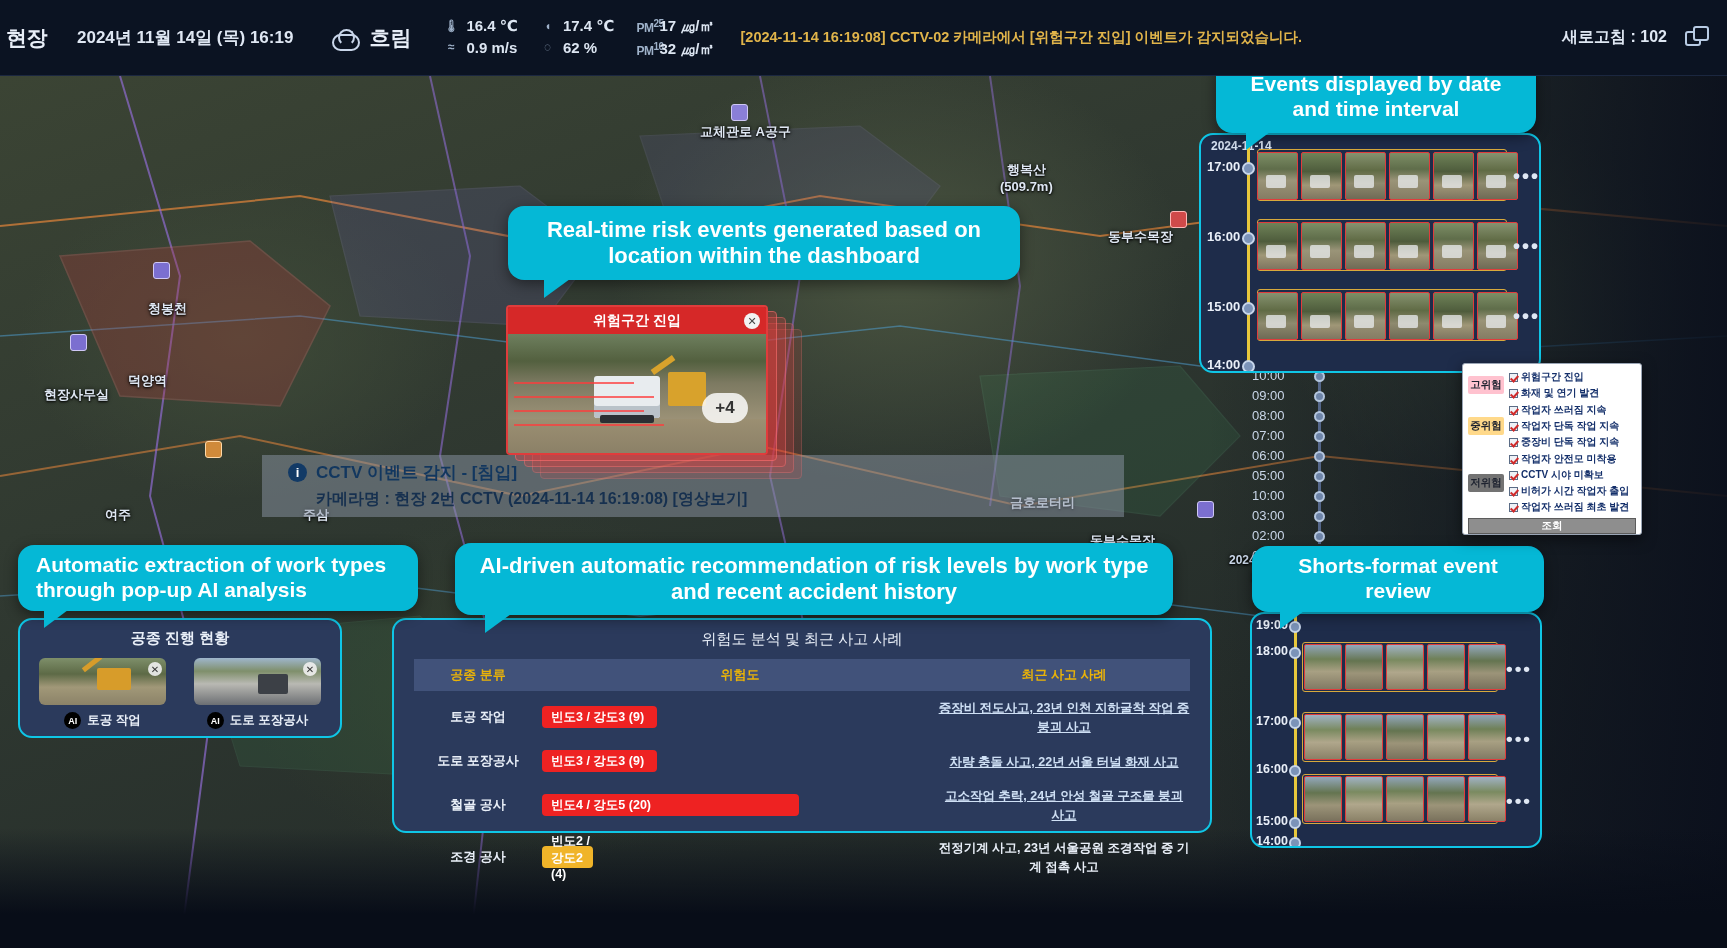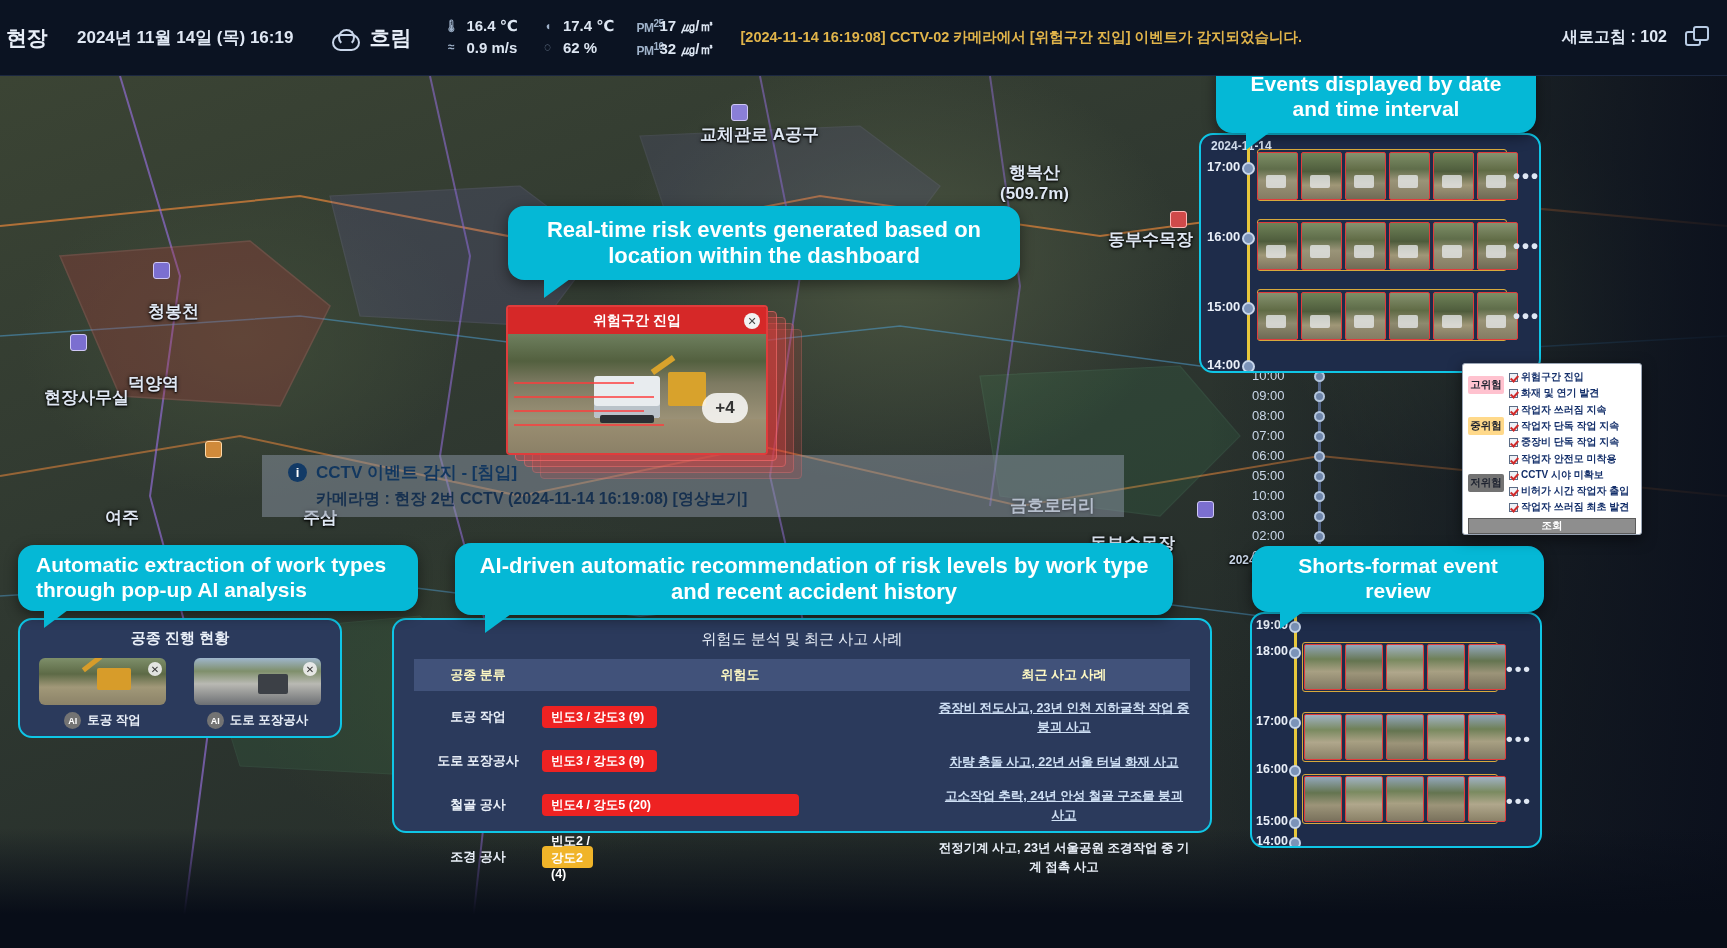--- a/index.html
+++ b/index.html
@@ -59,21 +59,21 @@
   .map-dark-bottom {
     position: absolute; left: 0; bottom: 0; width: 100%; height: 120px;
     background: linear-gradient(180deg, rgba(8,12,22,0) 0%, #080d18 72%);
   }
   .map-dark-right {
     position: absolute; right: 0; top: 0; width: 520px; height: 100%;
     background: linear-gradient(90deg, rgba(10,15,28,0) 0%, rgba(10,15,28,.55) 55%, rgba(10,15,28,.92) 100%);
   }
   svg.mapvec { position: absolute; left: 0; top: 0; width: 1727px; height: 872px; }
 
-  .map-label { position: absolute; color: #dfe7f3; font-size: 17px; font-weight: 700; text-shadow: 0 0 4px #000, 0 1px 2px #000; white-space: nowrap; }
+  .map-label { position: absolute; color: #dfe7f3; font-size: 13px; font-weight: 700; text-shadow: 0 0 4px #000, 0 1px 2px #000; white-space: nowrap; }
   .map-pin {
     position: absolute; width: 17px; height: 17px; background: #8a7fd8;
     border: 1.5px solid #cfc8f5; border-radius: 3px;
   }
   .map-pin.sq2 { background: #7b6fd0; }
   .map-pin.red { background: #d04a4a; border-color: #ffb8b8; }
   .map-pin.orange { background: #d08a3a; border-color: #ffd9a8; }
 
   
   .mapview-toggle {
@@ -235,34 +235,34 @@
   .wt-x {
     position: absolute; right: 4px; top: 4px; width: 14px; height: 14px; border-radius: 50%;
     background: rgba(240,240,240,.9); color: #333; font-size: 10px; font-weight: 700;
     display: flex; align-items: center; justify-content: center;
   }
   .wt-exc { position: absolute; left: 58px; top: 10px; width: 34px; height: 22px; background: #d79c2a; border-radius: 2px; }
   .wt-exc::before { content:""; position:absolute; left:-16px; top:-7px; width:22px; height:5px; background:#d79c2a; transform:rotate(-38deg);}
   .wt-roller { position: absolute; left: 64px; top: 16px; width: 30px; height: 20px; background: #3c4046; border-radius: 2px; }
   .wt-label { display: flex; align-items: center; justify-content: center; gap: 6px; margin-top: 7px; }
   .ai-chip {
-    width: 17px; height: 17px; border-radius: 50%; background: #737373; color: #fff;
+    width: 17px; height: 17px; border-radius: 50%; background: #000000; color: #fff;
     font-size: 9px; font-weight: 700; display: flex; align-items: center; justify-content: center;
   }
   .wt-name { color: #e9eff8; font-size: 12.5px; font-weight: 700; }
 
   
   .panel-table {
     position: absolute; left: 392px; top: 618px; width: 820px; height: 215px;
     background: #2b3a5c; border: 2px solid #0fc6e6; border-radius: 14px; z-index: 25;
   }
   .pt-title { text-align: center; color: #e9eff8; font-size: 15px; font-weight: 400; padding-top: 10px; }
   table.risk-table { width: 776px; margin: 10px auto 0 auto; border-collapse: collapse; }
   table.risk-table th {
-    background: #41527a; color: #fef9c3; font-size: 13px; font-weight: 700; padding: 7px 0;
+    background: #41527a; color: #eab308; font-size: 13px; font-weight: 700; padding: 7px 0;
   }
   table.risk-table td { padding: 7px 0; vertical-align: middle; }
   .td-cat { color: #e9eff8; font-size: 13px; font-weight: 700; text-align: center; width: 128px; }
   .td-risk { width: 396px; padding-left: 6px; }
   .risk-bar {
     height: 22px; border-radius: 4px; color: #fff; font-size: 12.5px; font-weight: 700;
     display: flex; align-items: center; padding-left: 9px;
   }
   .td-case { text-align: center; }
   .case-link { color: #cfe0f5; font-size: 12.5px; font-weight: 700; text-decoration: underline; }

